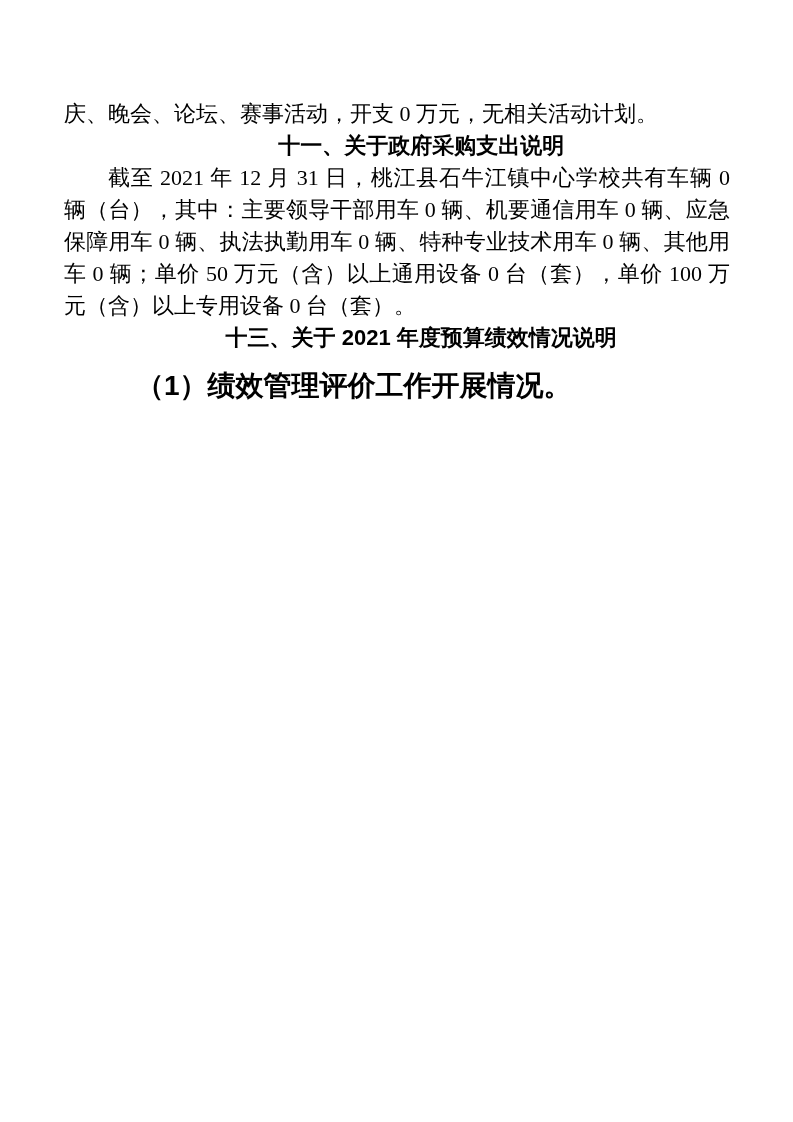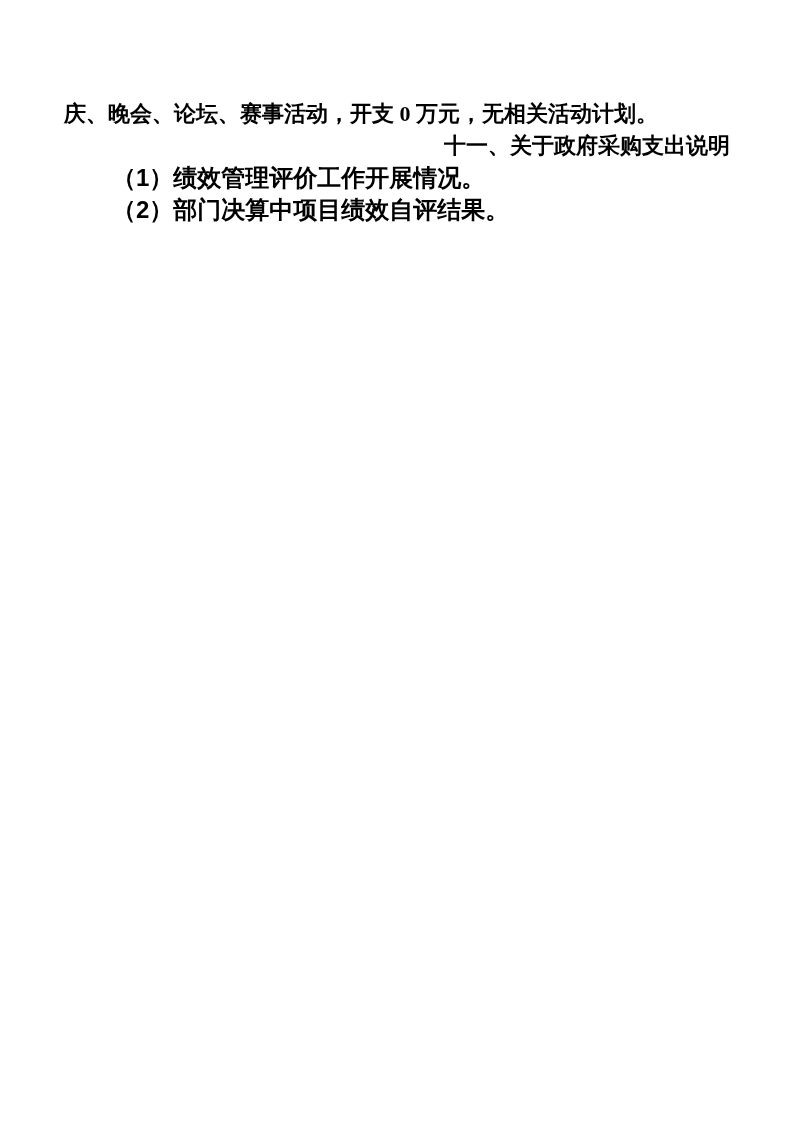--- a/index.html
+++ b/index.html
@@ -19,57 +19,58 @@
     overflow: hidden;
   }
   .body-text {
     margin: 0;
     font-family: "Liberation Serif", "DejaVu Serif", serif;
     font-size: 22px;
     line-height: 32px;
     text-align: justify;
     text-justify: inter-ideograph;
     text-indent: 2em;
-    font-weight: 700;
+    font-weight: 400;
     word-break: break-all;
   }
   .no-indent {
     text-indent: 0;
   }
   .sec-heading {
     margin: 0;
     font-family: "Liberation Sans", "DejaVu Sans", sans-serif;
     font-size: 22px;
     line-height: 32px;
     font-weight: 700;
     text-indent: 2.2em;
-    text-align: right;
+    text-align: center;
   }
   .sub-heading {
-    margin: 0;
+    margin: 16px;
     font-family: "Liberation Sans", "DejaVu Sans", sans-serif;
-    font-size: 24px;
+    font-size: 28px;
     line-height: 32px;
     font-weight: 700;
     text-indent: 2em;
     text-align: left;
   }
 </style>
 </head>
 <body>
 
 <div class="page">
 
   <p class="body-text no-indent">庆、晚会、论坛、赛事活动，开支 0 万元，无相关活动计划。</p>
 
   <h2 class="sec-heading">十一、关于政府采购支出说明</h2>
 
 
 
+  <p class="body-text">截至 2021 年 12 月 31 日，桃江县石牛江镇中心学校共有车辆 0 辆（台），其中：主要领导干部用车 0 辆、机要通信用车 0 辆、应急保障用车 0 辆、执法执勤用车 0 辆、特种专业技术用车 0 辆、其他用车 0 辆；单价 50 万元（含）以上通用设备 0 台（套），单价 100 万元（含）以上专用设备 0 台（套）。</p>
 
+  <h2 class="sec-heading">十三、关于 2021 年度预算绩效情况说明</h2>
 
   <h3 class="sub-heading">（1）绩效管理评价工作开展情况。</h3>
 
 
 
-  <h3 class="sub-heading">（2）部门决算中项目绩效自评结果。</h3>
 
 </div>
 
 </body></html>

